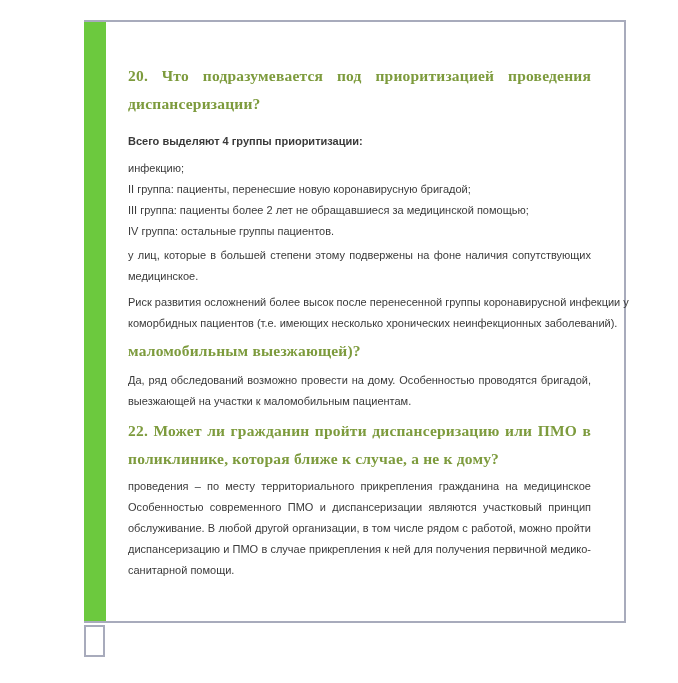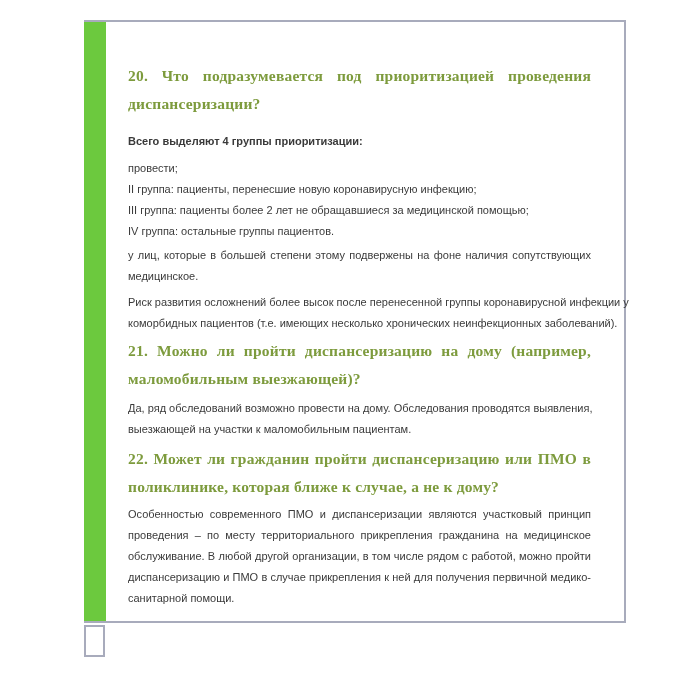--- a/index.html
+++ b/index.html
@@ -88,55 +88,54 @@
     <div class="heading h20">
         <div class="tline">20. Что подразумевается под приоритизацией проведения</div>
         <div class="tline last">диспансеризации?</div>
       </div>
 
     <div class="body-block bold intro">
         <div class="tline last">Всего выделяют 4 группы приоритизации:</div>
       </div>
 
     <div class="body-block group-first">
-        <div class="tline last">провести;</div>
+        <div class="tline last">инфекцию;</div>
       </div>
     <div class="body-block">
-        <div class="tline last">II группа: пациенты, перенесшие новую коронавирусную инфекцию;</div>
+        <div class="tline last">II группа: пациенты, перенесшие новую коронавирусную бригадой;</div>
       </div>
     <div class="body-block">
         <div class="tline last">III группа: пациенты более 2 лет не обращавшиеся за медицинской помощью;</div>
       </div>
     <div class="body-block">
         <div class="tline last">IV группа: остальные группы пациентов.</div>
       </div>
 
     <div class="body-block para1">
         <div class="tline">у лиц, которые в большей степени этому подвержены на фоне наличия сопутствующих</div>
         <div class="tline last">медицинское.</div>
       </div>
     <div class="body-block para2">
         <div class="tline">Риск развития осложнений более высок после перенесенной группы коронавирусной инфекции у</div>
         <div class="tline last">коморбидных пациентов (т.е. имеющих несколько хронических неинфекционных заболеваний).</div>
       </div>
 
     <div class="heading h21">
-        <div class="tline">21. Можно ли пройти диспансеризацию на дому (например,</div>
         <div class="tline last">маломобильным выезжающей)?</div>
       </div>
     <div class="body-block b21">
-        <div class="tline">Да, ряд обследований возможно провести на дому. Обследования проводятся выявления,</div>
+        <div class="tline">Да, ряд обследований возможно провести на дому. Особенностью проводятся бригадой,</div>
         <div class="tline last">выезжающей на участки к маломобильным пациентам.</div>
       </div>
 
     <div class="heading h22">
         <div class="tline">22. Может ли гражданин пройти диспансеризацию или ПМО в</div>
         <div class="tline last">поликлинике, которая ближе к случае, а не к дому?</div>
       </div>
     <div class="body-block b22">
+        <div class="tline">проведения – по месту территориального прикрепления гражданина на медицинское</div>
         <div class="tline">Особенностью современного ПМО и диспансеризации являются участковый принцип</div>
-        <div class="tline">проведения – по месту территориального прикрепления гражданина на медицинское</div>
         <div class="tline">обслуживание. В любой другой организации, в том числе рядом с работой, можно пройти</div>
         <div class="tline">диспансеризацию и ПМО в случае прикрепления к ней для получения первичной медико-</div>
         <div class="tline last">санитарной помощи.</div>
       </div>
   </div>
 </div>
 
 </body></html>

